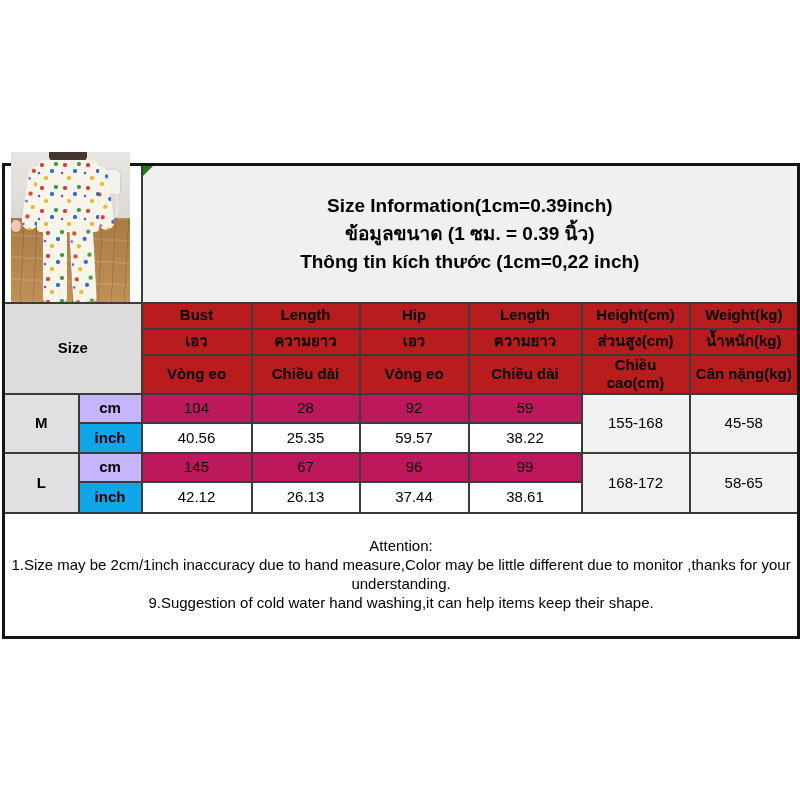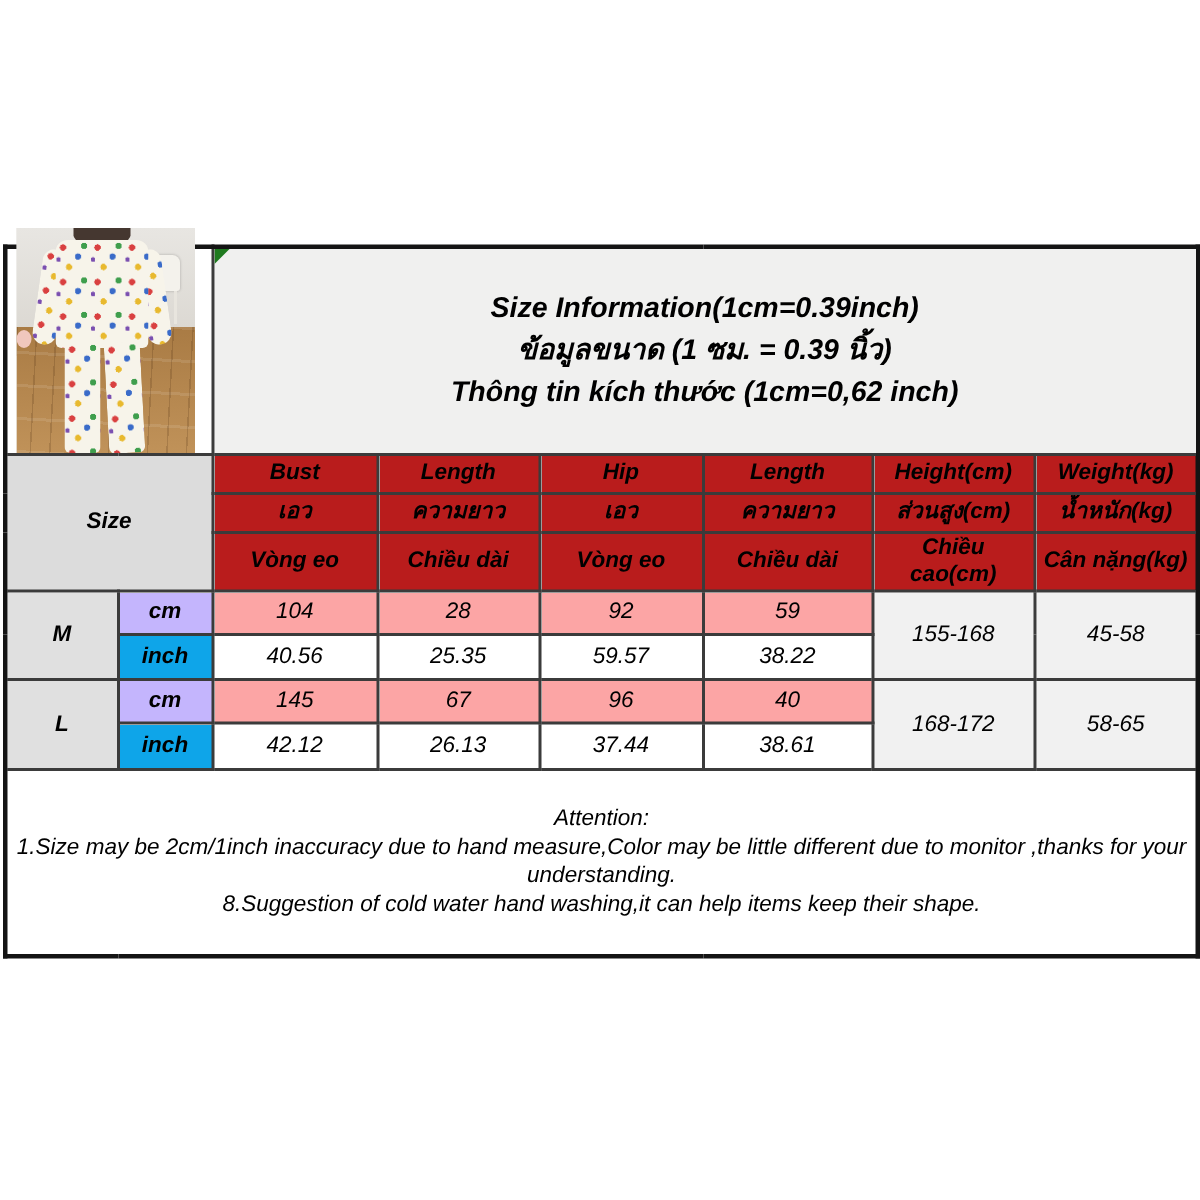--- a/index.html
+++ b/index.html
@@ -9,35 +9,35 @@
   }
   .sheet{position:absolute;left:2px;top:163px;}
   table.size-table{
     border-collapse:collapse;table-layout:fixed;width:795px;
     border:3px solid #141414;
   }
   table.size-table td{
     border:2px solid #3b3b3b;
     text-align:center;vertical-align:middle;
     overflow:hidden;padding:0 4px;
-    font-size:15px;line-height:1.25;font-style:italic;
+    font-size:15px;line-height:1.25;
   }
   td.photo-cell{background:#ffffff;}
   td.title-cell{background:#f0f0ef;position:relative;}
   .title-line{font-weight:bold;font-size:19px;line-height:28px;text-align:center;}
   .err-tri{
     position:absolute;left:0;top:0;width:0;height:0;
     border-top:10px solid #1f7a1f;border-right:10px solid transparent;
   }
   td.size-head{background:#dcdcdc;font-weight:bold;font-size:27px;}
   td.col-head{background:#b91c1c;font-weight:bold;font-size:15px;}
   td.size-letter{background:#e0e0e0;font-weight:bold;font-size:17px;}
   td.unit-cm{background:#c4b5fd;font-weight:bold;}
   td.unit-inch{background:#0ea5e9;font-weight:bold;}
-  td.val-cm{background:#fca5a5;}
+  td.val-cm{background:#be185d;}
   td.val-inch{background:#ffffff;}
   td.range-cell{background:#f1f1f1;margin-left:20px;}
   td.notes-cell{
     background:#ffffff;text-align:left;vertical-align:top;
     padding:4px 6px;font-size:15px;line-height:23px;
   }
   
   .photo{
     position:absolute;left:11px;top:152px;width:119px;height:150px;
     overflow:hidden;z-index:5;background:#e3e1dc;
@@ -87,21 +87,21 @@
         <col style="width:108px">
         <col style="width:109px">
     </colgroup>
     <tbody>
       <tr style="height:138px">
         <td class="photo-cell" colspan="2"></td>
         <td class="title-cell" colspan="6">
           <span class="err-tri"></span>
           <div class="title-line">Size Information(1cm=0.39inch)</div>
           <div class="title-line">ข้อมูลขนาด (1 ซม. = 0.39 นิ้ว)</div>
-          <div class="title-line">Thông tin kích thước (1cm=0,62 inch)</div>
+          <div class="title-line">Thông tin kích thước (1cm=0,22 inch)</div>
         </td>
       </tr>
       <tr style="height:26px">
         <td class="size-head" colspan="2" rowspan="3">Size</td>
         <td class="col-head">Bust</td>
         <td class="col-head">Length</td>
         <td class="col-head">Hip</td>
         <td class="col-head">Length</td>
         <td class="col-head">Height(cm)</td>
         <td class="col-head">Weight(kg)</td>
@@ -140,37 +140,37 @@
         <td class="val-inch">59.57</td>
         <td class="val-inch">38.22</td>
       </tr>
 
       <tr style="height:29px">
         <td class="size-letter" rowspan="2">L</td>
         <td class="unit-cm">cm</td>
         <td class="val-cm">145</td>
         <td class="val-cm">67</td>
         <td class="val-cm">96</td>
-        <td class="val-cm">40</td>
+        <td class="val-cm">99</td>
         <td class="range-cell" rowspan="2">168-172</td>
         <td class="range-cell" rowspan="2">58-65</td>
       </tr>
       <tr style="height:31px">
         <td class="unit-inch">inch</td>
         <td class="val-inch">42.12</td>
         <td class="val-inch">26.13</td>
         <td class="val-inch">37.44</td>
         <td class="val-inch">38.61</td>
       </tr>
 
       <tr style="height:124px">
         <td class="notes-cell" colspan="8">
           <div>Attention:</div>
           <div>1.Size may be 2cm/1inch inaccuracy due to hand measure,Color may be little different due to monitor ,thanks for your understanding.</div>
-          <div>8.Suggestion of cold water hand washing,it can help items keep their shape.</div>
+          <div>9.Suggestion of cold water hand washing,it can help items keep their shape.</div>
         </td>
       </tr>
     </tbody>
   </table>
 </div>
 
 <div class="photo">
   <div class="ph-wall"></div>
   <div class="ph-floor"></div>
   <div class="ph-chair-back"></div>

